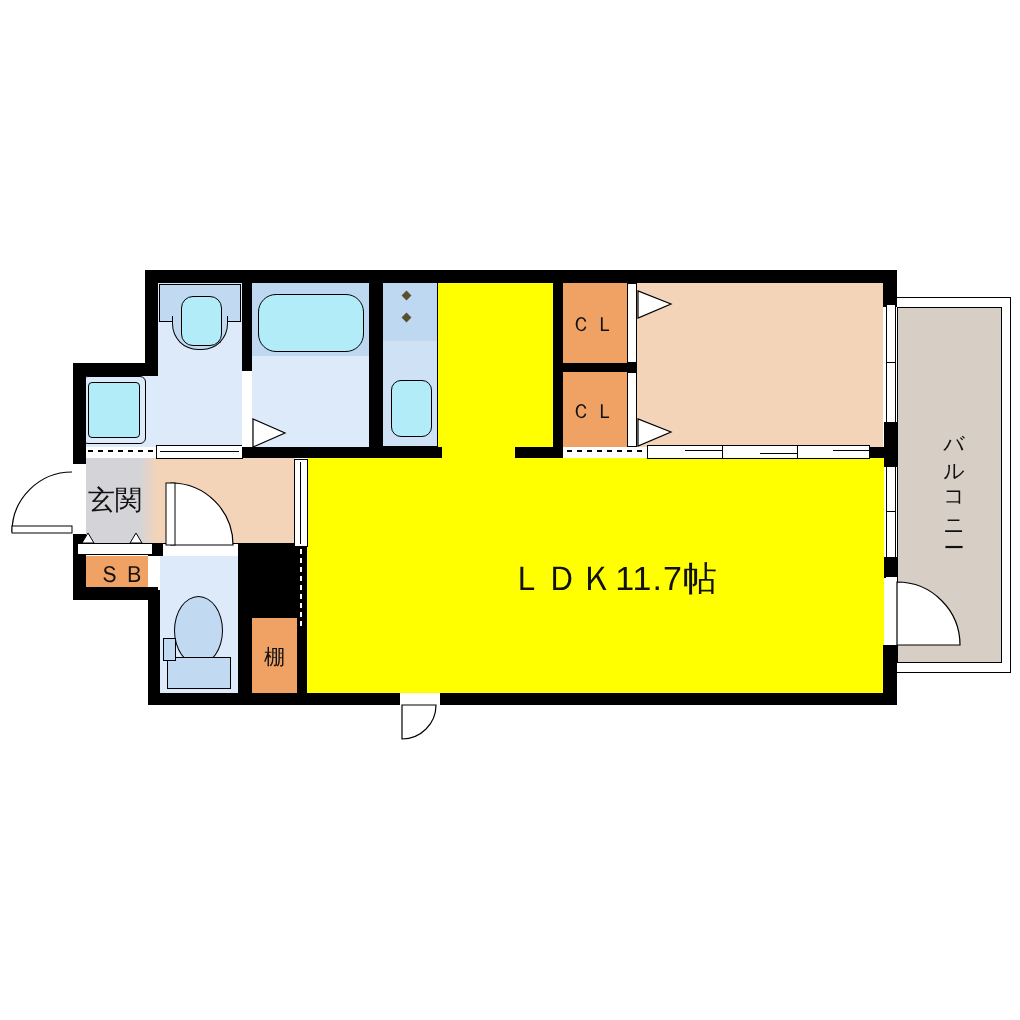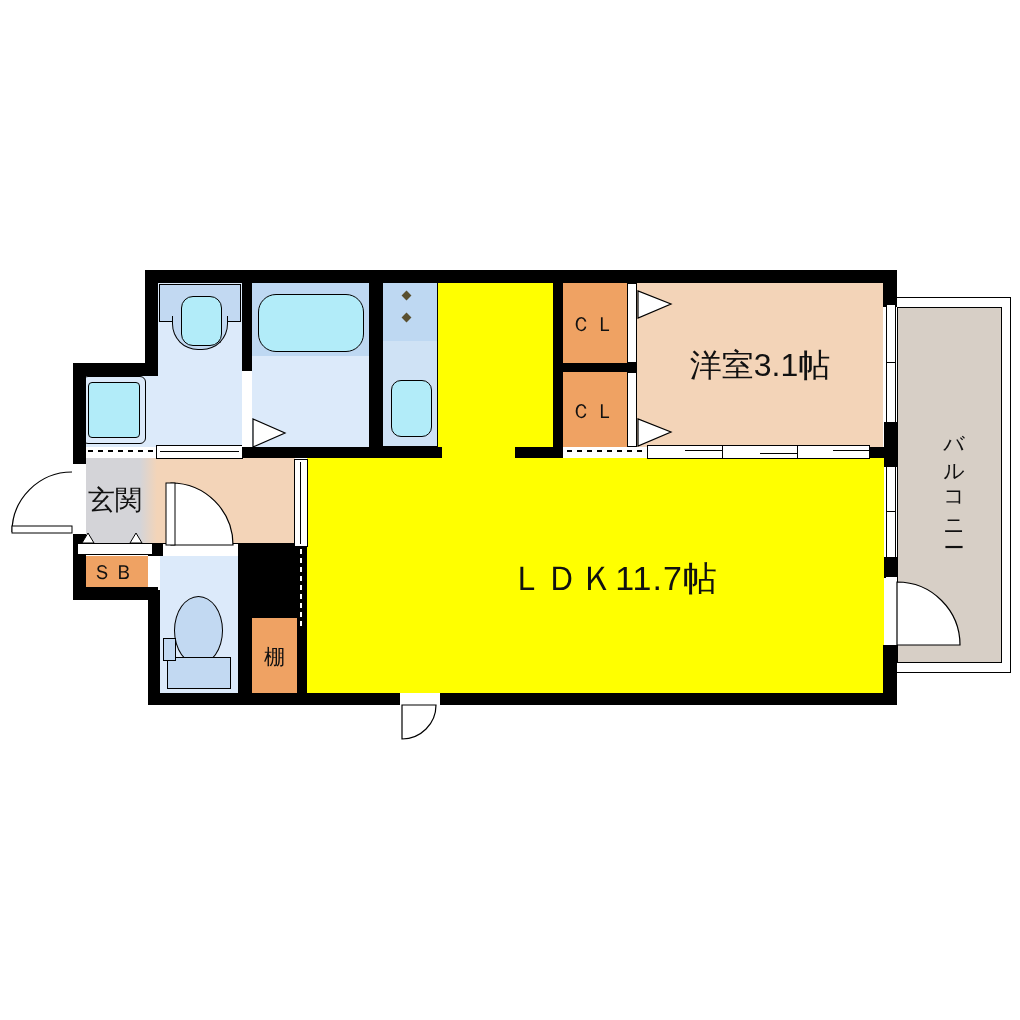--- a/index.html
+++ b/index.html
@@ -129,21 +129,20 @@
 
     <polygon points="253,419 253,447 285,433" fill="#fff" stroke="#000" stroke-width="1.2"></polygon>
     <polygon points="638,291 638,318 671,304" fill="#fff" stroke="#000" stroke-width="1.2"></polygon>
     <polygon points="638,419 638,446 671,432" fill="#fff" stroke="#000" stroke-width="1.2"></polygon>
 
     <polygon points="82,543 88,533 94,543" fill="#fff" stroke="#000" stroke-width="1"></polygon>
     <polygon points="130,543 136,533 142,543" fill="#fff" stroke="#000" stroke-width="1"></polygon>
   </svg>
 
   <div class="lbl" style="left:488px;top:556px;width:252px;font-size:34px;font-weight:500;letter-spacing:1px;">ＬＤＫ11.7帖</div>
-  <div class="lbl" style="left:650px;top:344px;width:220px;font-size:32px;font-weight:500;">洋室3.1帖</div>
   <div class="lbl" style="left:932px;top:383px;width:36px;height:195px;font-size:21px;writing-mode:vertical-rl;letter-spacing:5px;">バルコニー</div>
   <div class="lbl" style="left:84px;top:482px;width:62px;font-size:27px;font-weight:500;font-family:Liberation Serif, serif;">玄関</div>
-  <div class="lbl" style="left:80px;top:559px;width:68px;font-size:20px;letter-spacing:2px;">ＳＢ</div>
+  <div class="lbl" style="left:80px;top:559px;width:68px;font-size:23px;letter-spacing:2px;text-align:right;">ＳＢ</div>
   <div class="lbl" style="left:563px;top:311px;width:64px;font-size:20px;letter-spacing:4px;">ＣＬ</div>
   <div class="lbl" style="left:563px;top:398px;width:64px;font-size:20px;letter-spacing:4px;">ＣＬ</div>
   <div class="lbl" style="left:252px;top:643px;width:45px;font-size:21px;">棚</div>
 
 </div>
 
 </body></html>

